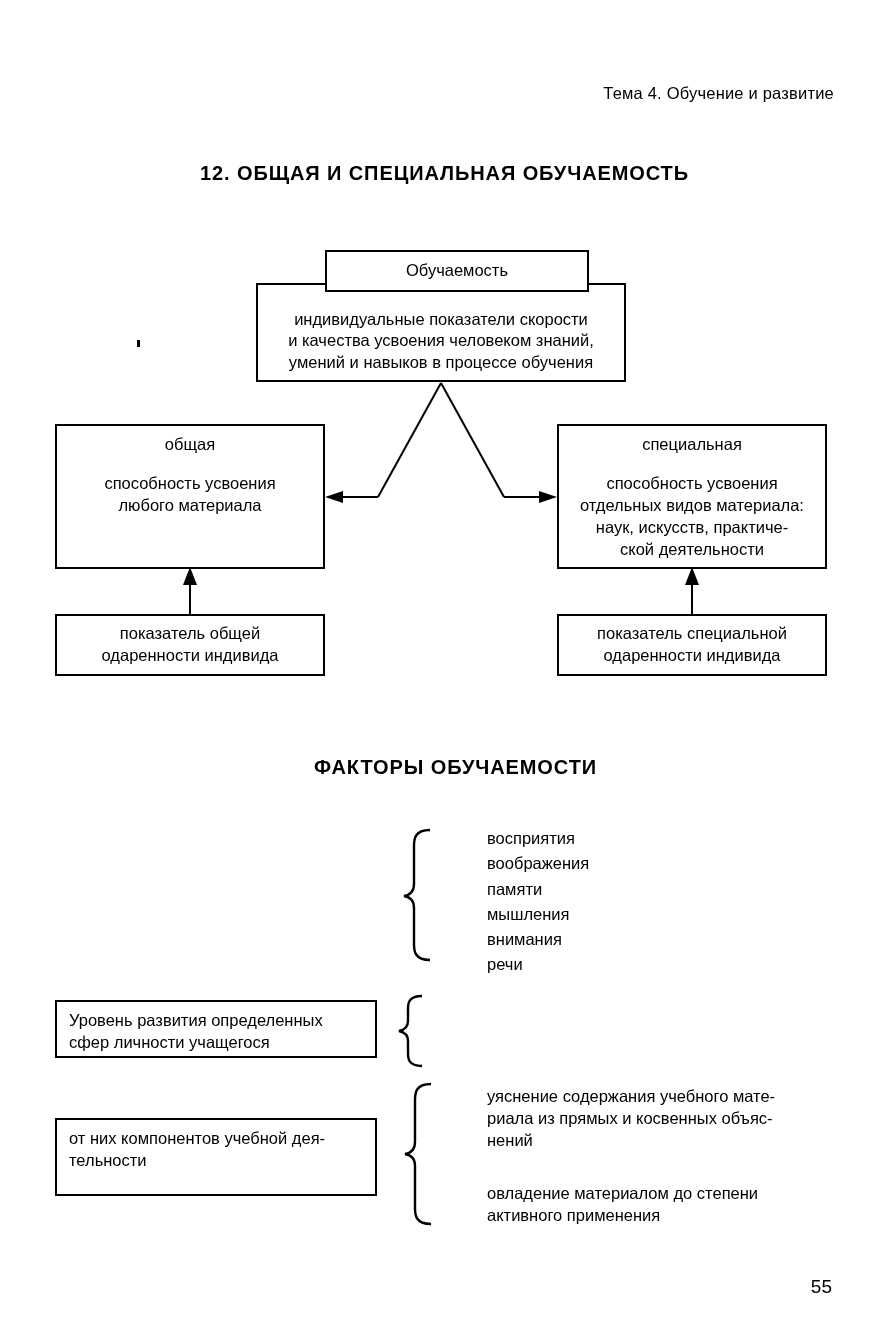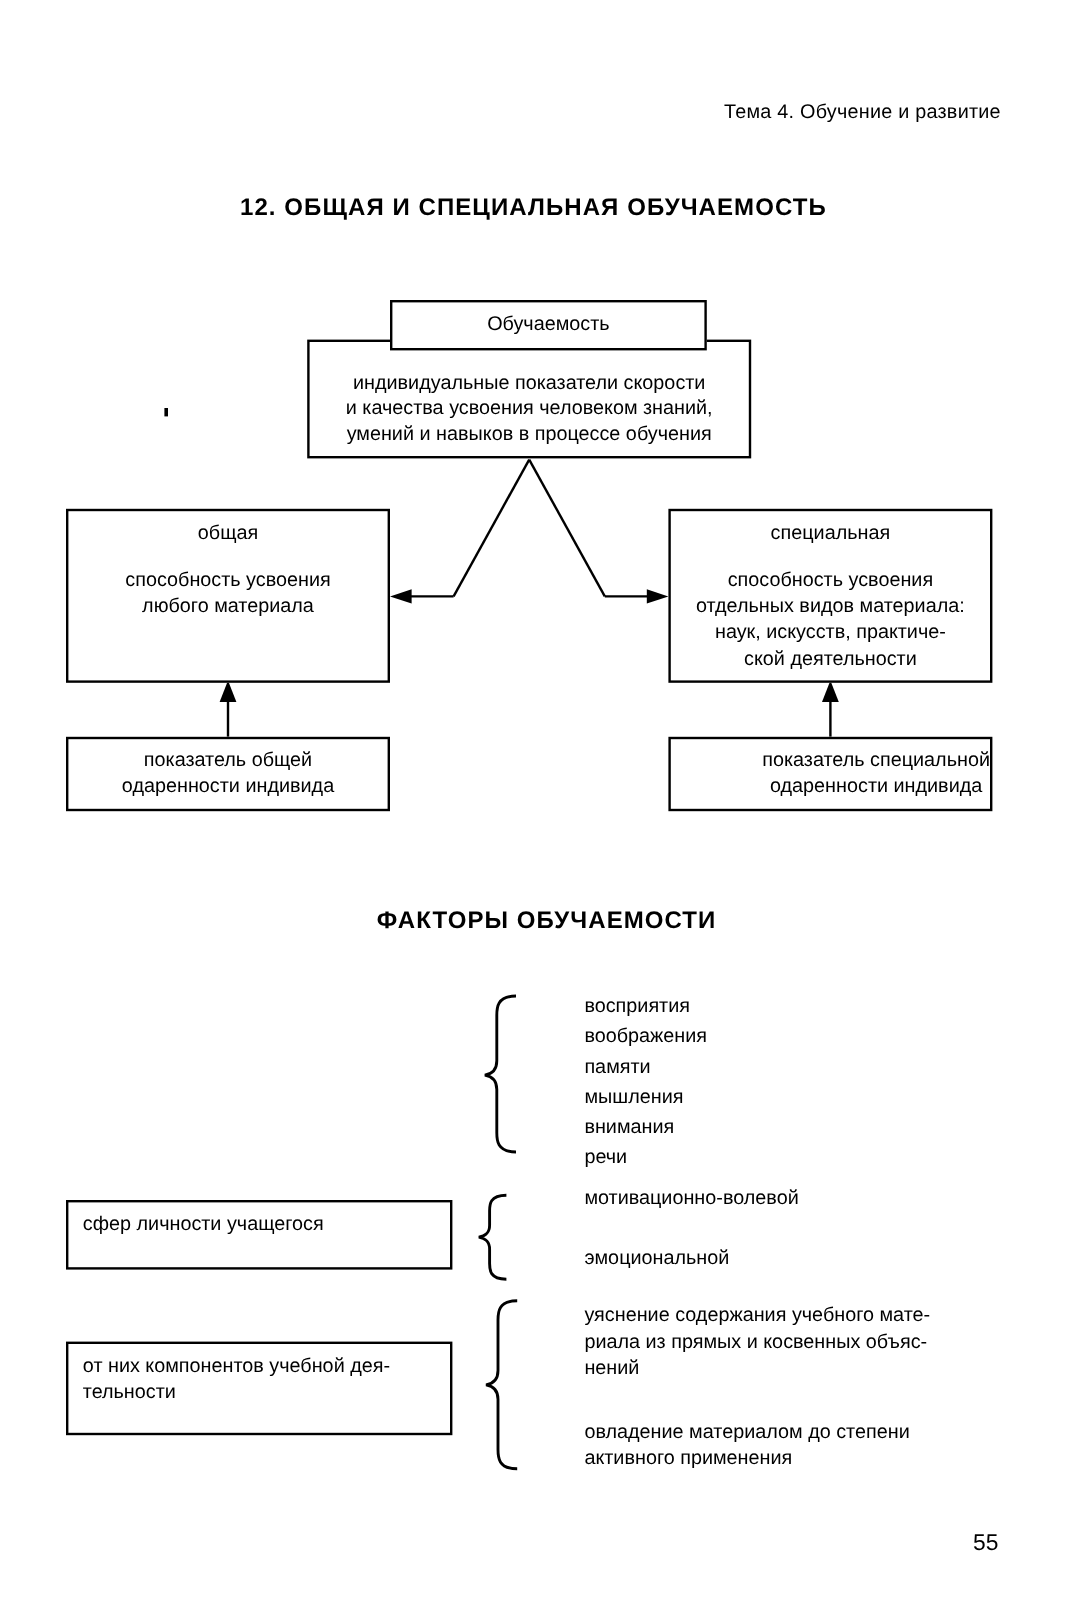--- a/index.html
+++ b/index.html
@@ -90,21 +90,21 @@
   .split-inner .gap { height: 18px; }
 
   #ind-obsh-box {
     left: 55px; top: 614px; width: 270px; height: 62px;
     z-index: 2;
     display: flex; align-items: center; justify-content: center;
   }
   #ind-spec-box {
     left: 557px; top: 614px; width: 270px; height: 62px;
     z-index: 2;
-    display: flex; align-items: center; justify-content: flex-end;
+    display: flex; align-items: center; justify-content: center;
   }
 
   
   .factor-box {
     position: absolute;
     border: 2px solid #000;
     background: #fff;
     box-sizing: border-box;
     padding: 8px 10px 8px 12px;
     font-size: 16.5px;
@@ -245,25 +245,22 @@
   <div class="items" id="items1">
     <div class="it">восприятия</div>
     <div class="it">воображения</div>
     <div class="it">памяти</div>
     <div class="it">мышления</div>
     <div class="it">внимания</div>
     <div class="it">речи</div>
   </div>
 
   <div class="factor-box" id="fb2">
+    <div>Уровень развития определенных</div>
     <div>сфер личности учащегося</div>
-  </div>
-  <div class="items" id="items2">
-    <div class="it">мотивационно-волевой</div>
-    <div class="it">эмоциональной</div>
   </div>
 
   <div class="factor-box" id="fb3">
     <div>от них компонентов учебной дея-</div>
     <div>тельности</div>
   </div>
   <div class="items" id="items3">
     <div class="it">
       <div>уяснение содержания учебного мате-</div>
       <div>риала из прямых и косвенных объяс-</div>

